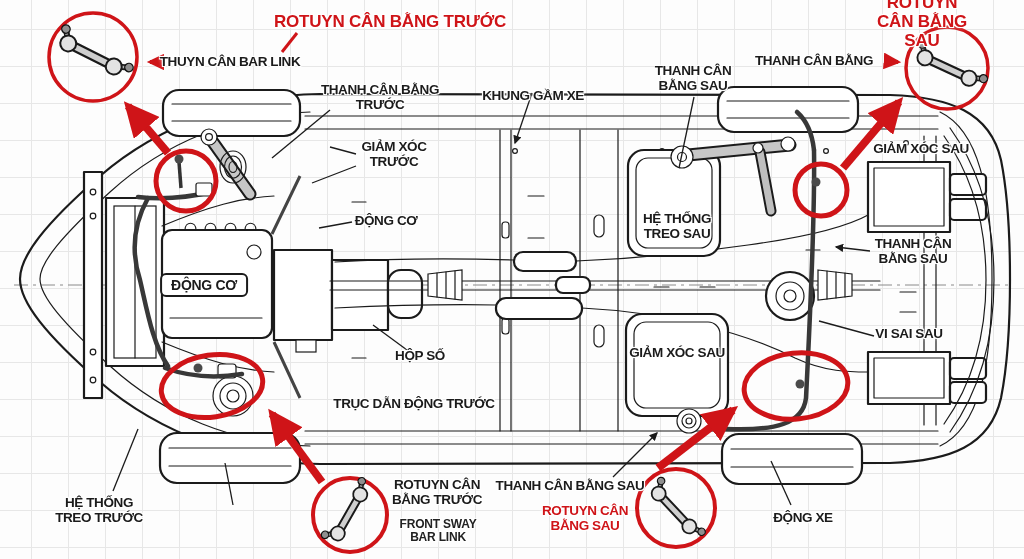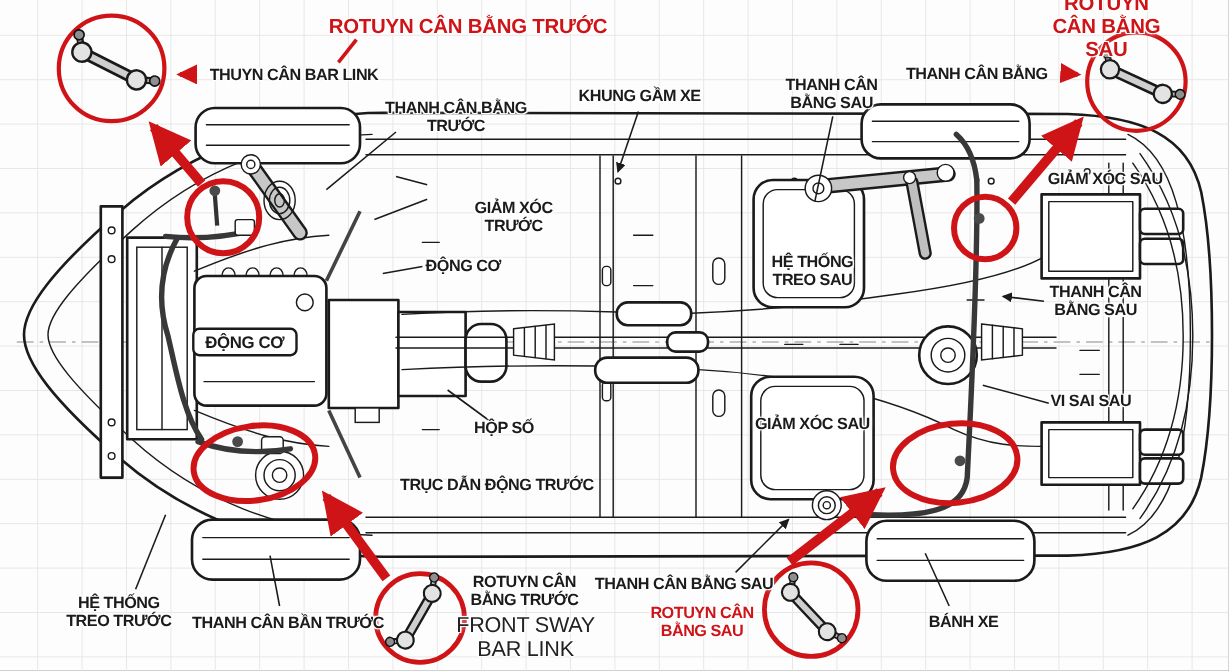--- a/index.html
+++ b/index.html
@@ -28,21 +28,21 @@
   .rl {fill:none;stroke:#cf1418;}
   
   .lbl{
     position:absolute;z-index:3;transform:translate(-50%,-50%);
     color:#1b1b1b;font-weight:700;font-size:13.5px;line-height:1.12;
     letter-spacing:-0.4px;text-align:center;white-space:pre-line;
     text-shadow:-1px -1px 0 #fff,1px -1px 0 #fff,-1px 1px 0 #fff,1px 1px 0 #fff,0 0 4px #fff;
   }
   .lbl.red{color:#cf1418;}
   .lbl.title{font-size:17px;letter-spacing:-0.2px;}
-  .lbl.en{font-weight:400;font-size:18px;letter-spacing:-0.2px;color:#222;}
+  .lbl.en{font-weight:700;font-size:12px;letter-spacing:-0.2px;color:#222;}
   .plate{
     position:absolute;z-index:3;transform:translate(-50%,-50%);
     background:#fff;border:2.2px solid #1b1b1b;border-radius:6px;
     padding:2px 9px;font-weight:700;font-size:14px;letter-spacing:-0.3px;color:#1b1b1b;
     white-space:nowrap;
   }
 </style>
 </head>
 <body>
 
@@ -227,44 +227,43 @@
 
       <use href="#swaylink" transform="translate(91,55) rotate(50)"></use>
       <use href="#swaylink" transform="translate(947,68) rotate(48) scale(0.95)"></use>
       <use href="#swaylink" transform="translate(349,514) rotate(-37) scale(0.88)"></use>
       <use href="#swaylink" transform="translate(674,510) rotate(70) scale(0.88)"></use>
     </g>
   </svg>
 
   <div class="lbl title red" style="left:390px;top:22px;">ROTUYN CÂN BẰNG TRƯỚC</div>
   <div class="lbl title red" style="left:922px;top:22px;">ROTUYN CÂN BẰNG SAU</div>
-  <div class="lbl" style="left:245px;top:62px;">THUYN CÂN BAR LINK</div>
+  <div class="lbl" style="left:230px;top:62px;">THUYN CÂN BAR LINK</div>
   <div class="lbl" style="left:380px;top:97px;">THANH CÂN BẰNG
 TRƯỚC</div>
-  <div class="lbl" style="left:533px;top:80px;">KHUNG GẦM XE</div>
+  <div class="lbl" style="left:533px;top:96px;">KHUNG GẦM XE</div>
   <div class="lbl" style="left:693px;top:78px;">THANH CÂN
 BẰNG SAU</div>
   <div class="lbl" style="left:814px;top:61px;">THANH CÂN BẰNG</div>
-  <div class="lbl" style="left:394px;top:181px;margin-left:34px;">GIẢM XÓC
+  <div class="lbl" style="left:394px;top:154px;">GIẢM XÓC
 TRƯỚC</div>
   <div class="lbl" style="left:386px;top:221px;">ĐỘNG CƠ</div>
   <div class="plate" style="left:204px;top:285px;">ĐỘNG CƠ</div>
   <div class="lbl" style="left:677px;top:226px;">HỆ THỐNG
 TREO SAU</div>
   <div class="lbl" style="left:921px;top:149px;">GIẢM XÓC SAU</div>
   <div class="lbl" style="left:913px;top:251px;">THANH CÂN
 BẰNG SAU</div>
   <div class="lbl" style="left:909px;top:334px;">VI SAI SAU</div>
   <div class="lbl" style="left:420px;top:356px;">HỘP SỐ</div>
   <div class="lbl" style="left:677px;top:353px;">GIẢM XÓC SAU</div>
   <div class="lbl" style="left:414px;top:404px;text-align:center;">TRỤC DẪN ĐỘNG TRƯỚC</div>
   <div class="lbl" style="left:99px;top:510px;">HỆ THỐNG
 TREO TRƯỚC</div>
-  <div class="lbl" style="left:240px;top:519px;">THANH CÂN BẦN TRƯỚC</div>
   <div class="lbl" style="left:437px;top:492px;">ROTUYN CÂN
 BẰNG TRƯỚC</div>
   <div class="lbl en" style="left:438px;top:531px;">FRONT SWAY
 BAR LINK</div>
   <div class="lbl" style="left:570px;top:486px;">THANH CÂN BẰNG SAU</div>
   <div class="lbl red" style="left:585px;top:518px;">ROTUYN CÂN
 BẰNG SAU</div>
-  <div class="lbl" style="left:803px;top:518px;">BÁNH XE</div>
+  <div class="lbl" style="left:803px;top:518px;">ĐỘNG XE</div>
 </div>
 
 </body></html>

